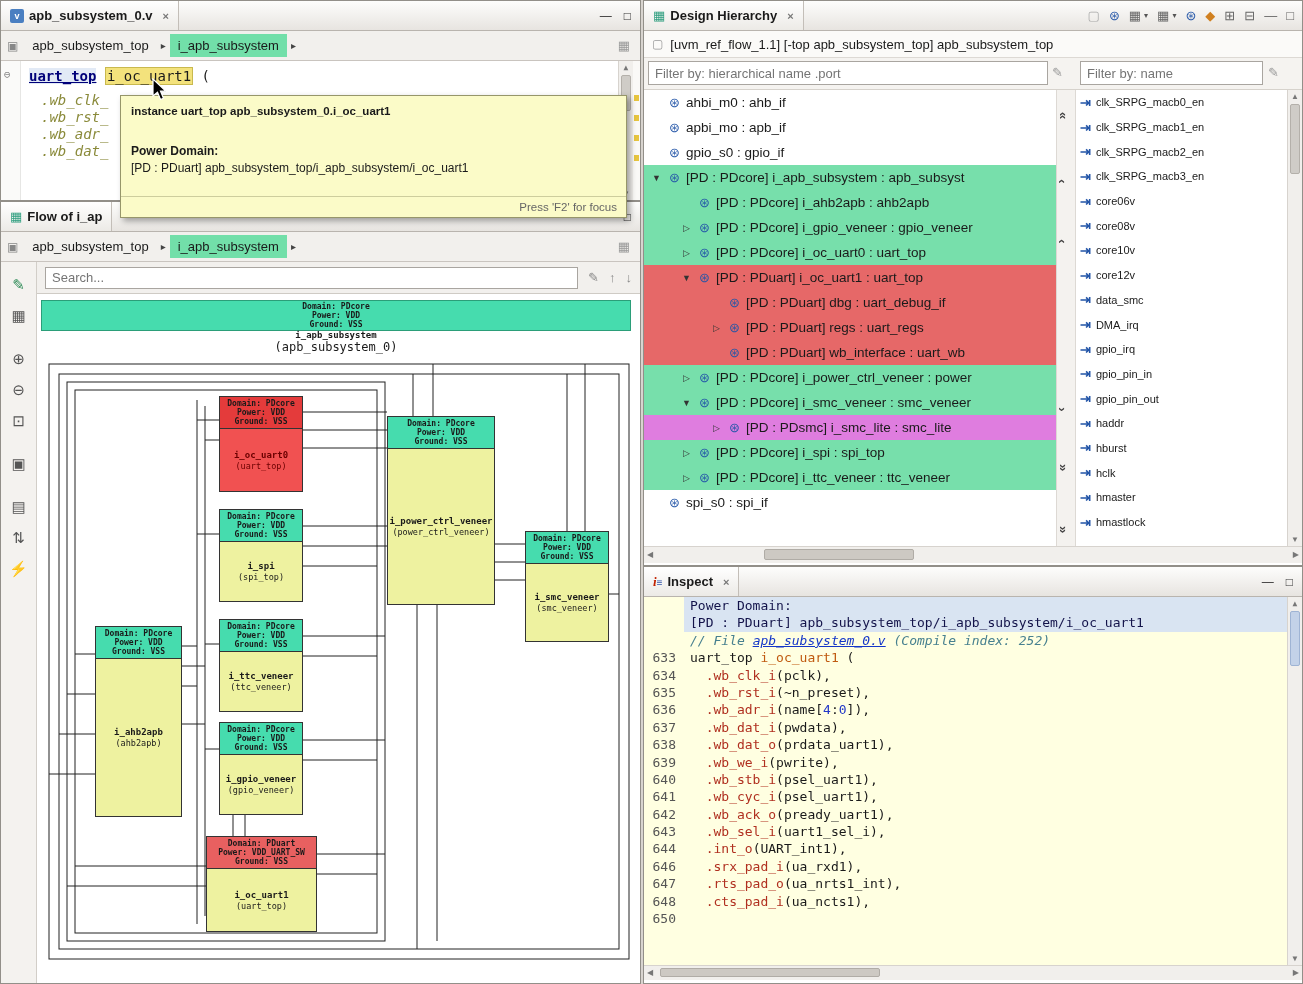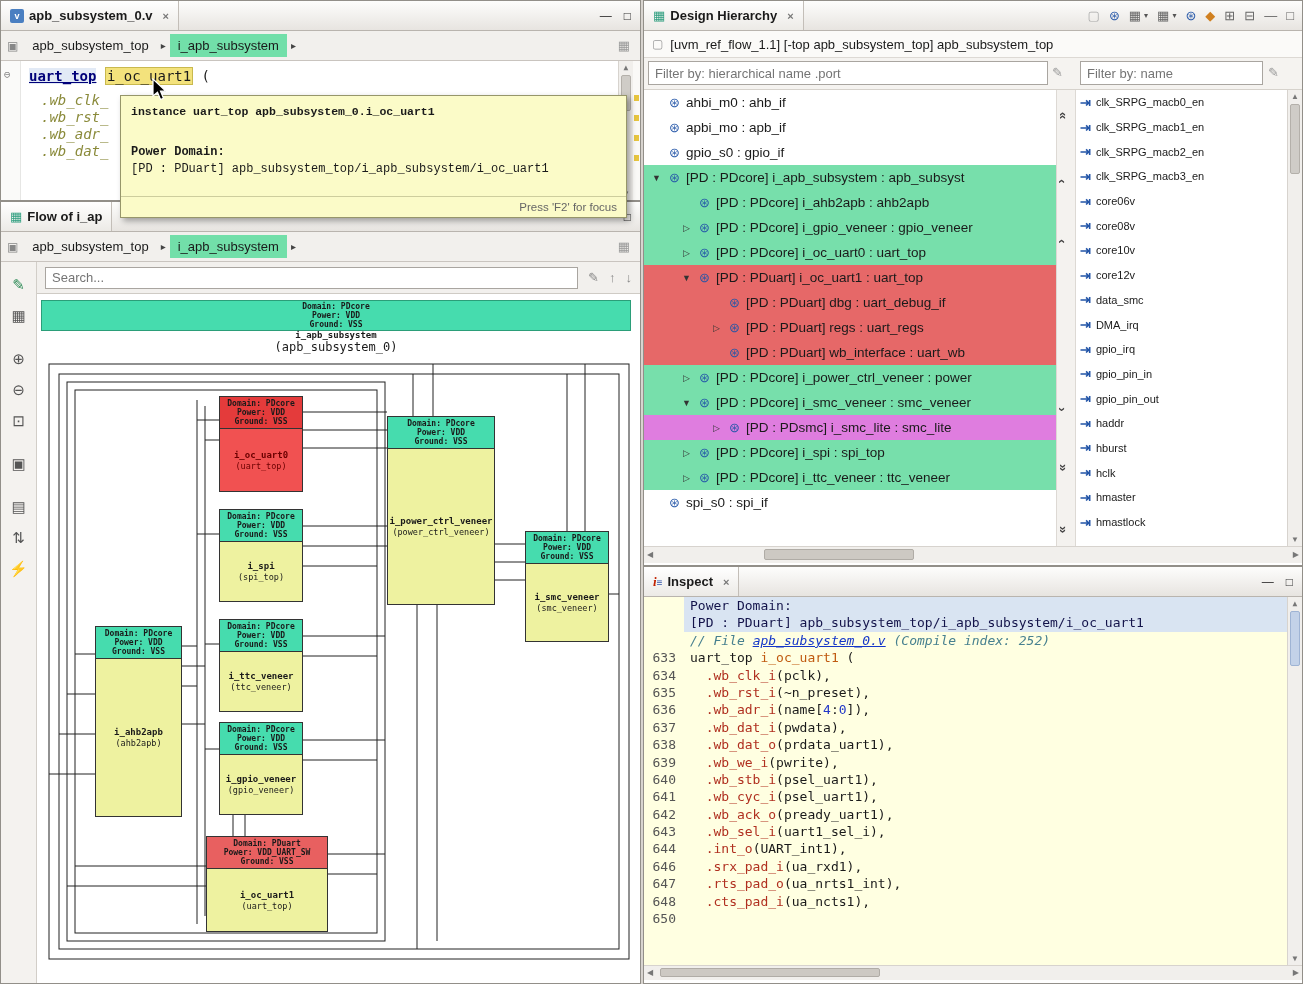--- a/index.html
+++ b/index.html
@@ -60,21 +60,21 @@
   .vthumb { position: absolute; left: 2px; right: 2px; background: #cfccc7;
             border: 1px solid #b4b0aa; border-radius: 2px; }
   .sarrow { position: absolute; left: 0; width: 100%; text-align: center; color: #777; font-size: 8px; }
   .marks { position: absolute; right: 0; top: 0; bottom: 0; width: 7px; background: #faf9f7; }
   .mark { position: absolute; left: 1px; width: 5px; height: 6px; background: #e7c53f; }
 
   
   #tooltip { position: absolute; left: 120px; top: 95px; width: 507px; height: 123px;
              background: #fbfbc8; border: 1px solid #96966a;
              box-shadow: 3px 3px 6px rgba(0,0,0,.35); z-index: 60; font-size: 12px; }
-  .tt-body { padding: 9px 10px; font-family: Liberation Mono, monospace; }
+  .tt-body { padding: 9px 10px; }
   .tt-title { font-weight: bold; font-size: 11.5px; }
   .tt-label { font-weight: bold; margin-top: 27px; }
   .tt-value { margin-top: 3px; }
   .tt-footer { position: absolute; left: 0; right: 0; bottom: 0; height: 21px;
                border-top: 1px solid #cdcd9d; display: flex; align-items: center;
                justify-content: flex-end; padding: 0 9px; color: #666; font-size: 11.5px; }
   #cursor { position: absolute; left: 152px; top: 78px; z-index: 70; }
 
   
   #flow-body { display: flex; height: 721px; }
@@ -106,21 +106,21 @@
   .sty-core .bhead { background: #46dcae; } .sty-core .bbody { background: #eef2a0; }
   .sty-red  .bhead { background: #e43b3b; } .sty-red  .bbody { background: #f15151; color: #6b0000; }
   .sty-uart .bhead { background: #e86060; } .sty-uart .bbody { background: #eef2a0; }
   .blk-uart0 { left: 182px; top: 102px; width: 84px;  height: 96px; }
   .blk-pctrl { left: 350px; top: 122px; width: 108px; height: 189px; }
   .blk-spi   { left: 182px; top: 215px; width: 84px;  height: 93px; }
   .blk-smc   { left: 488px; top: 237px; width: 84px;  height: 111px; }
   .blk-ttc   { left: 182px; top: 325px; width: 84px;  height: 93px; }
   .blk-ahb   { left: 58px;  top: 332px; width: 87px;  height: 191px; }
   .blk-gpio  { left: 182px; top: 428px; width: 84px;  height: 93px; }
-  .blk-uart1 { left: 169px; top: 542px; width: 122px; height: 96px; }
+  .blk-uart1 { left: 169px; top: 542px; width: 111px; height: 96px; }
 
   
   #hier-title { height: 27px; display: flex; align-items: center; gap: 7px; padding: 0 8px;
                 background: #fbfaf8; border-bottom: 1px solid #ddd9d4; }
   #hier-title .tic { color: #999; font-size: 12px; }
   #hier-filters { height: 32px; position: relative; background: #f5f3f0; border-bottom: 1px solid #d6d2cc; }
   #hier-filters input { position: absolute; height: 24px; top: 3px; border: 1px solid #a9a5a0;
                         padding: 0 6px; background: #fff; font-size: 13px;
                         font-family: "Liberation Sans", sans-serif; }
   #filter-hier { left: 4px; width: 400px; }

